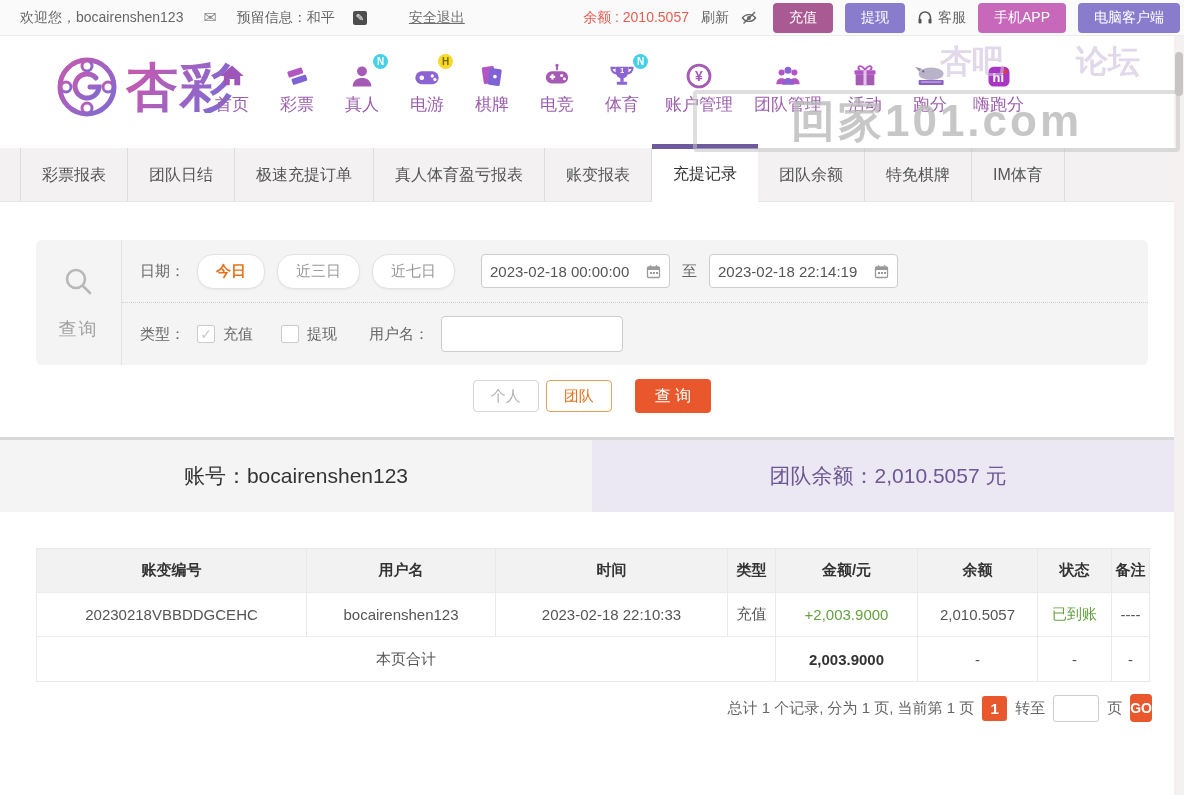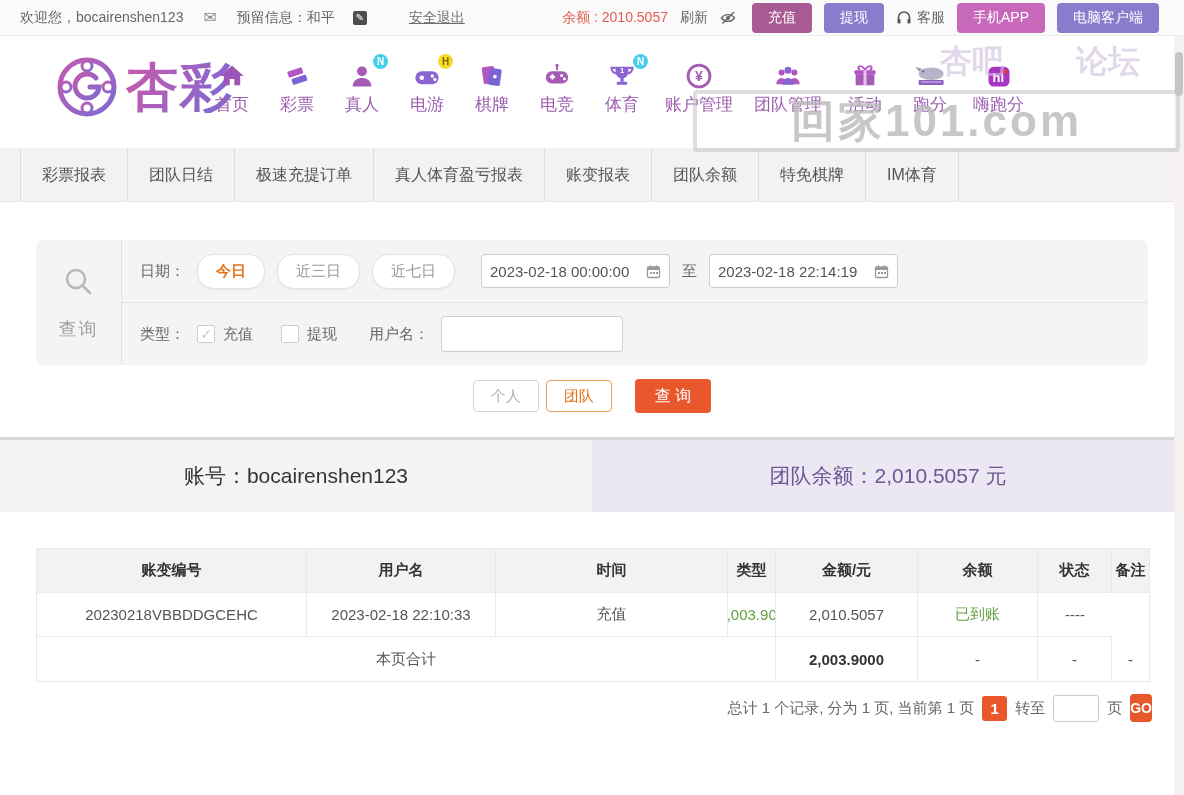--- a/index.html
+++ b/index.html
@@ -5,21 +5,21 @@
   * { margin:0; padding:0; box-sizing:border-box; }
   html,body { background:#fff; }
   body { font-family:"Liberation Sans","DejaVu Sans",sans-serif; }
   .page { position:relative; width:1184px; height:795px; background:#fff; overflow:hidden; }
 
   
   .topbar { position:absolute; top:0; left:0; width:1184px; height:36px;
     background:#fafafa; border-bottom:1px solid #ededed;
     display:flex; align-items:center; font-size:14px; color:#666; }
   .topbar .lft { display:flex; align-items:center; gap:14px; padding-left:20px; }
-  .topbar .rgt { display:flex; align-items:center; gap:12px; margin-left:auto; padding-right:25px; }
+  .topbar .rgt { display:flex; align-items:center; gap:12px; margin-left:auto; padding-right:4px; }
   .mail-ic { color:#8a8a8a; font-size:16px; margin:0 6px; }
   .edit-ic { display:inline-block; width:14px; height:14px; background:#4d4d4d; color:#fff;
     font-size:10px; line-height:14px; text-align:center; border-radius:2px; margin-left:4px; }
   .logout { color:#6f6f6f; text-decoration:underline; margin-left:28px; cursor:pointer; }
   .balance-txt { color:#e25d51; }
   .tb-btn { border:none; color:#fff; font-size:14px; padding:6px 16px; border-radius:4px; cursor:pointer;
     font-family:inherit; }
   .btn-recharge { background:#aa5a92; }
   .btn-withdraw { background:#8a7ccc; }
   .btn-app      { background:#c868ba; }
@@ -327,20 +327,21 @@
     <div class="wm wm-small" style="left:1076px;">论坛</div>
     <div class="wm wm-main">回家101.com</div>
   </div>
 
   <div class="tabbar">
     <div class="tab">彩票报表</div>
     <div class="tab">团队日结</div>
     <div class="tab">极速充提订单</div>
     <div class="tab">真人体育盈亏报表</div>
     <div class="tab">账变报表</div>
+    <div class="tab active">充提记录</div>
     <div class="tab">团队余额</div>
     <div class="tab">特免棋牌</div>
     <div class="tab">IM体育</div>
   </div>
 
   <div class="filter-panel">
     <div class="fp-left">
       <span style="display:inline-flex;">
         <svg width="34" height="34" viewBox="0 0 34 34">
             <circle cx="14" cy="14" r="9" fill="none" stroke="#b8b8b8" stroke-width="2.6"></circle>
@@ -415,20 +416,21 @@
       <div class="tcell">用户名</div>
       <div class="tcell">时间</div>
       <div class="tcell">类型</div>
       <div class="tcell">金额/元</div>
       <div class="tcell">余额</div>
       <div class="tcell">状态</div>
       <div class="tcell">备注</div>
     </div>
     <div class="trow">
       <div class="tcell">20230218VBBDDGCEHC</div>
+      <div class="tcell">bocairenshen123</div>
       <div class="tcell">2023-02-18 22:10:33</div>
       <div class="tcell">充值</div>
       <div class="tcell green">+2,003.9000</div>
       <div class="tcell">2,010.5057</div>
       <div class="tcell green">已到账</div>
       <div class="tcell">----</div>
     </div>
     <div class="trow sum">
       <div class="tcell">本页合计</div>
       <div class="tcell bold">2,003.9000</div>

